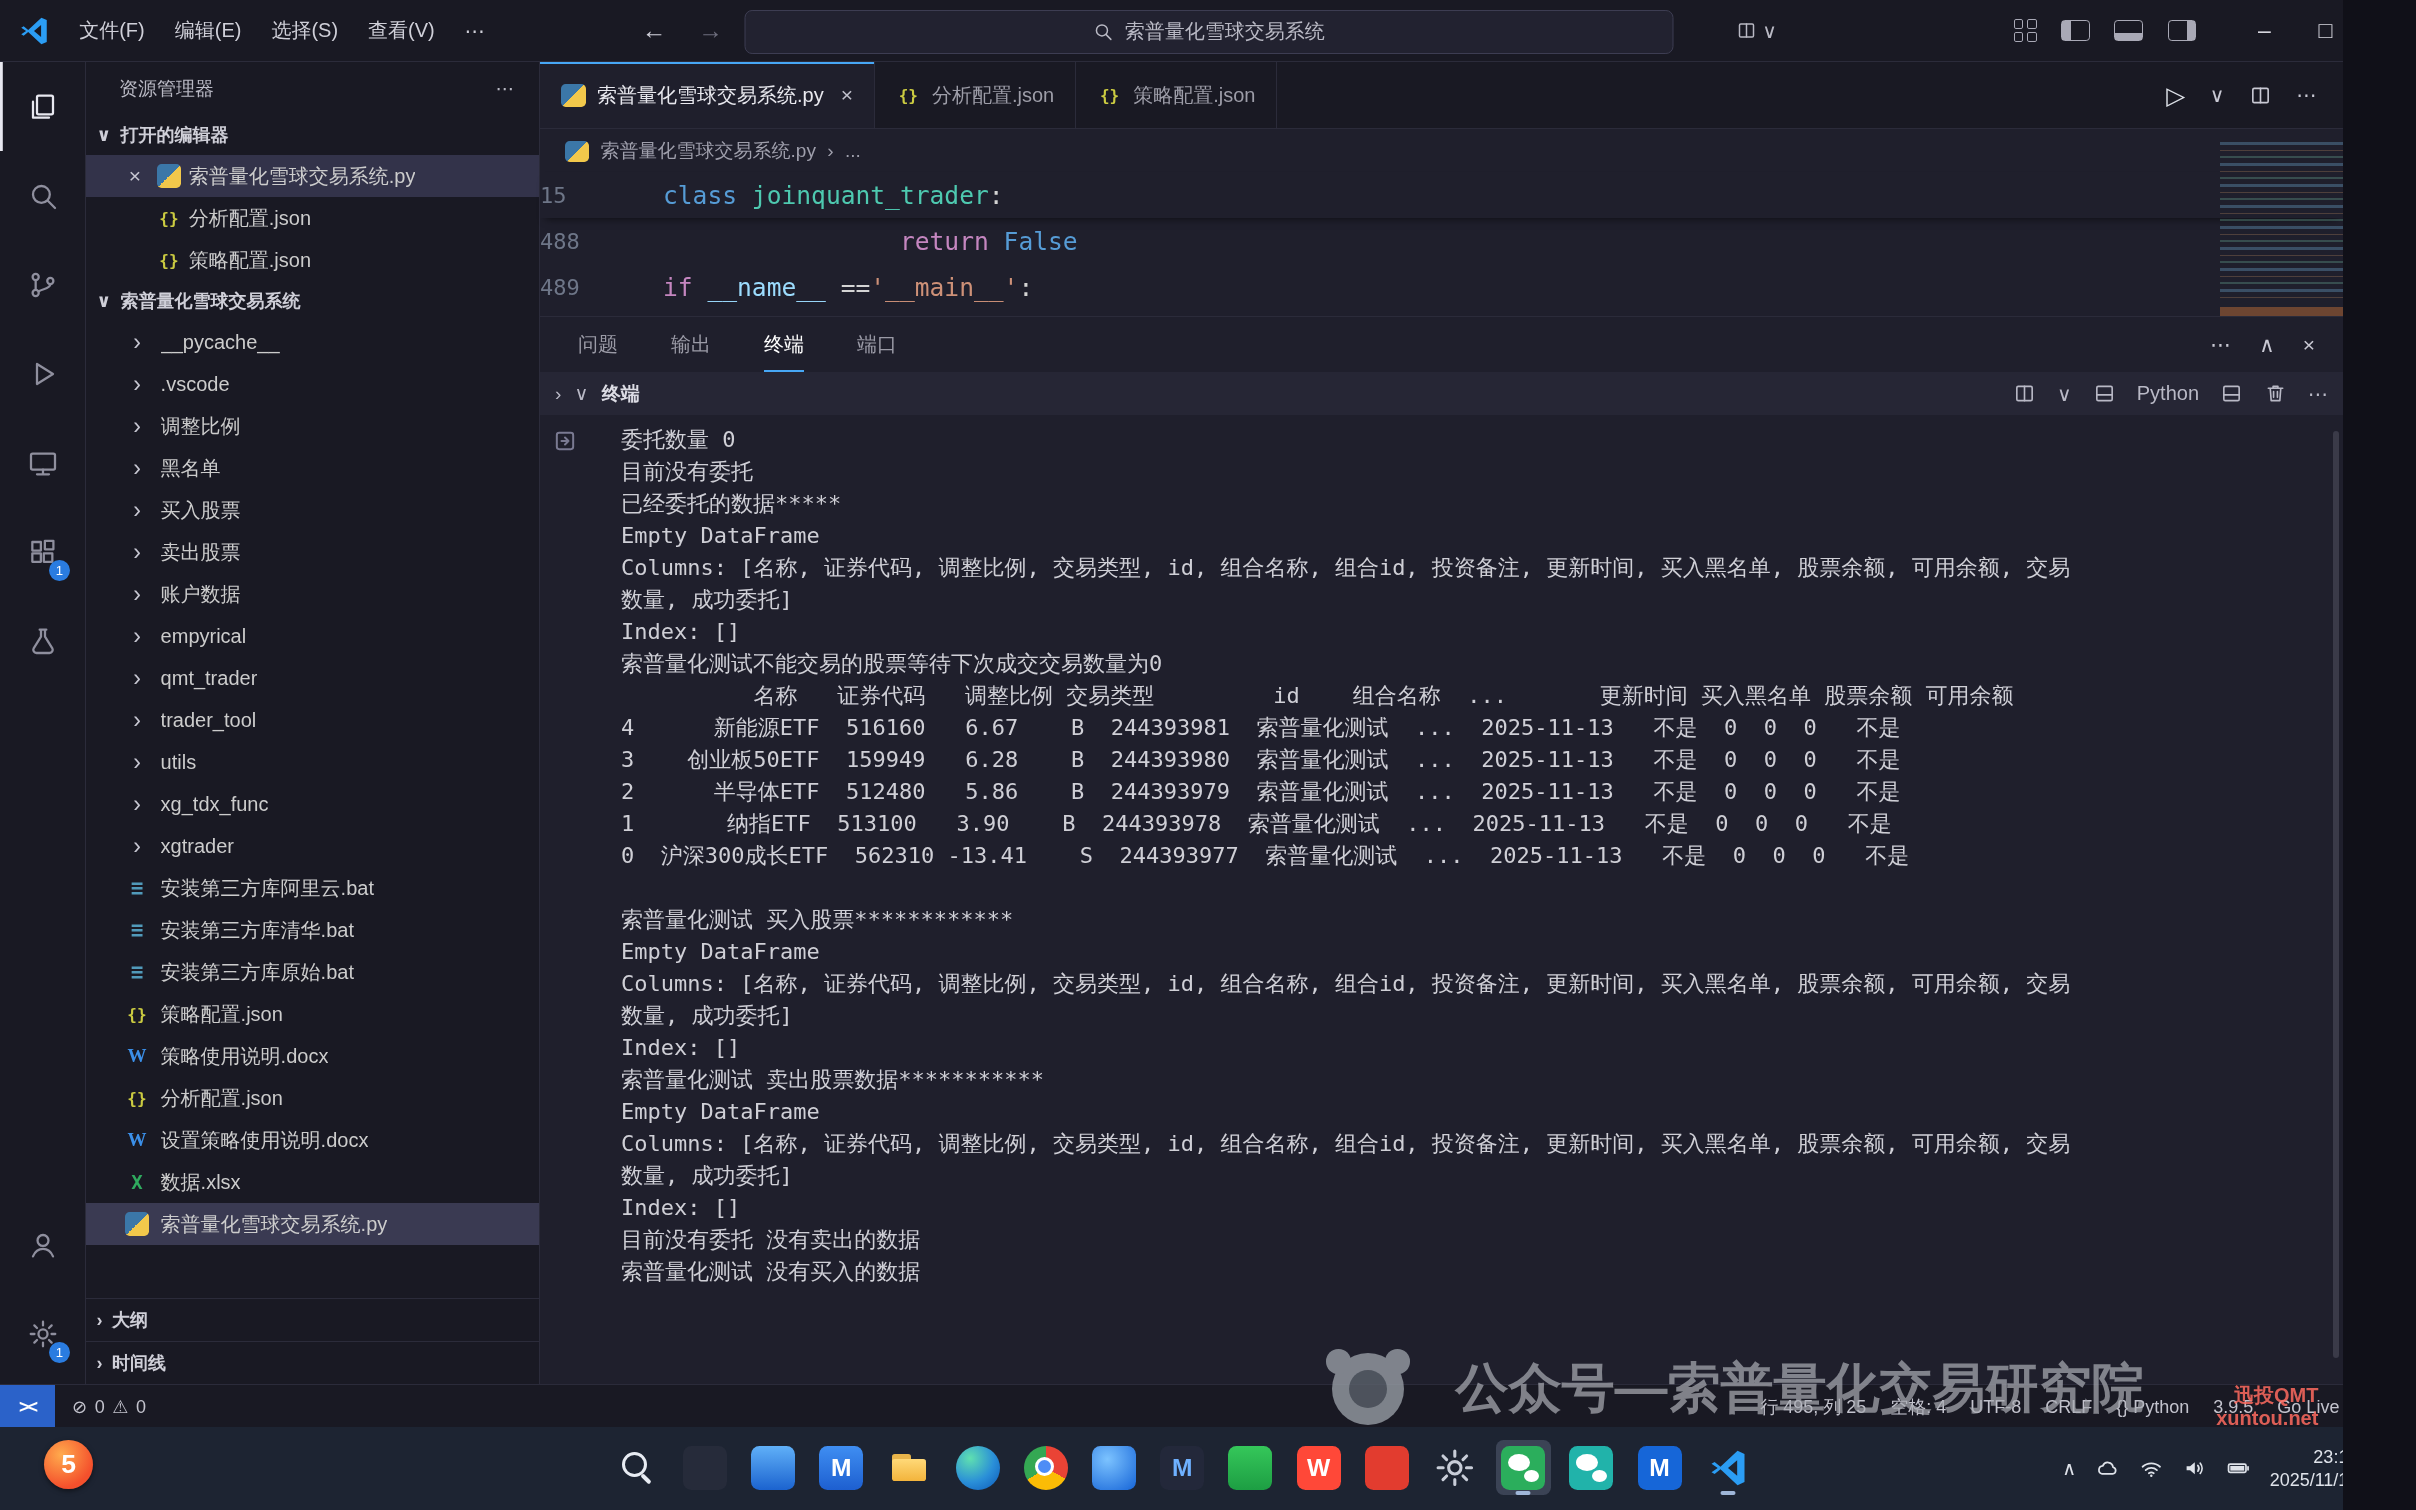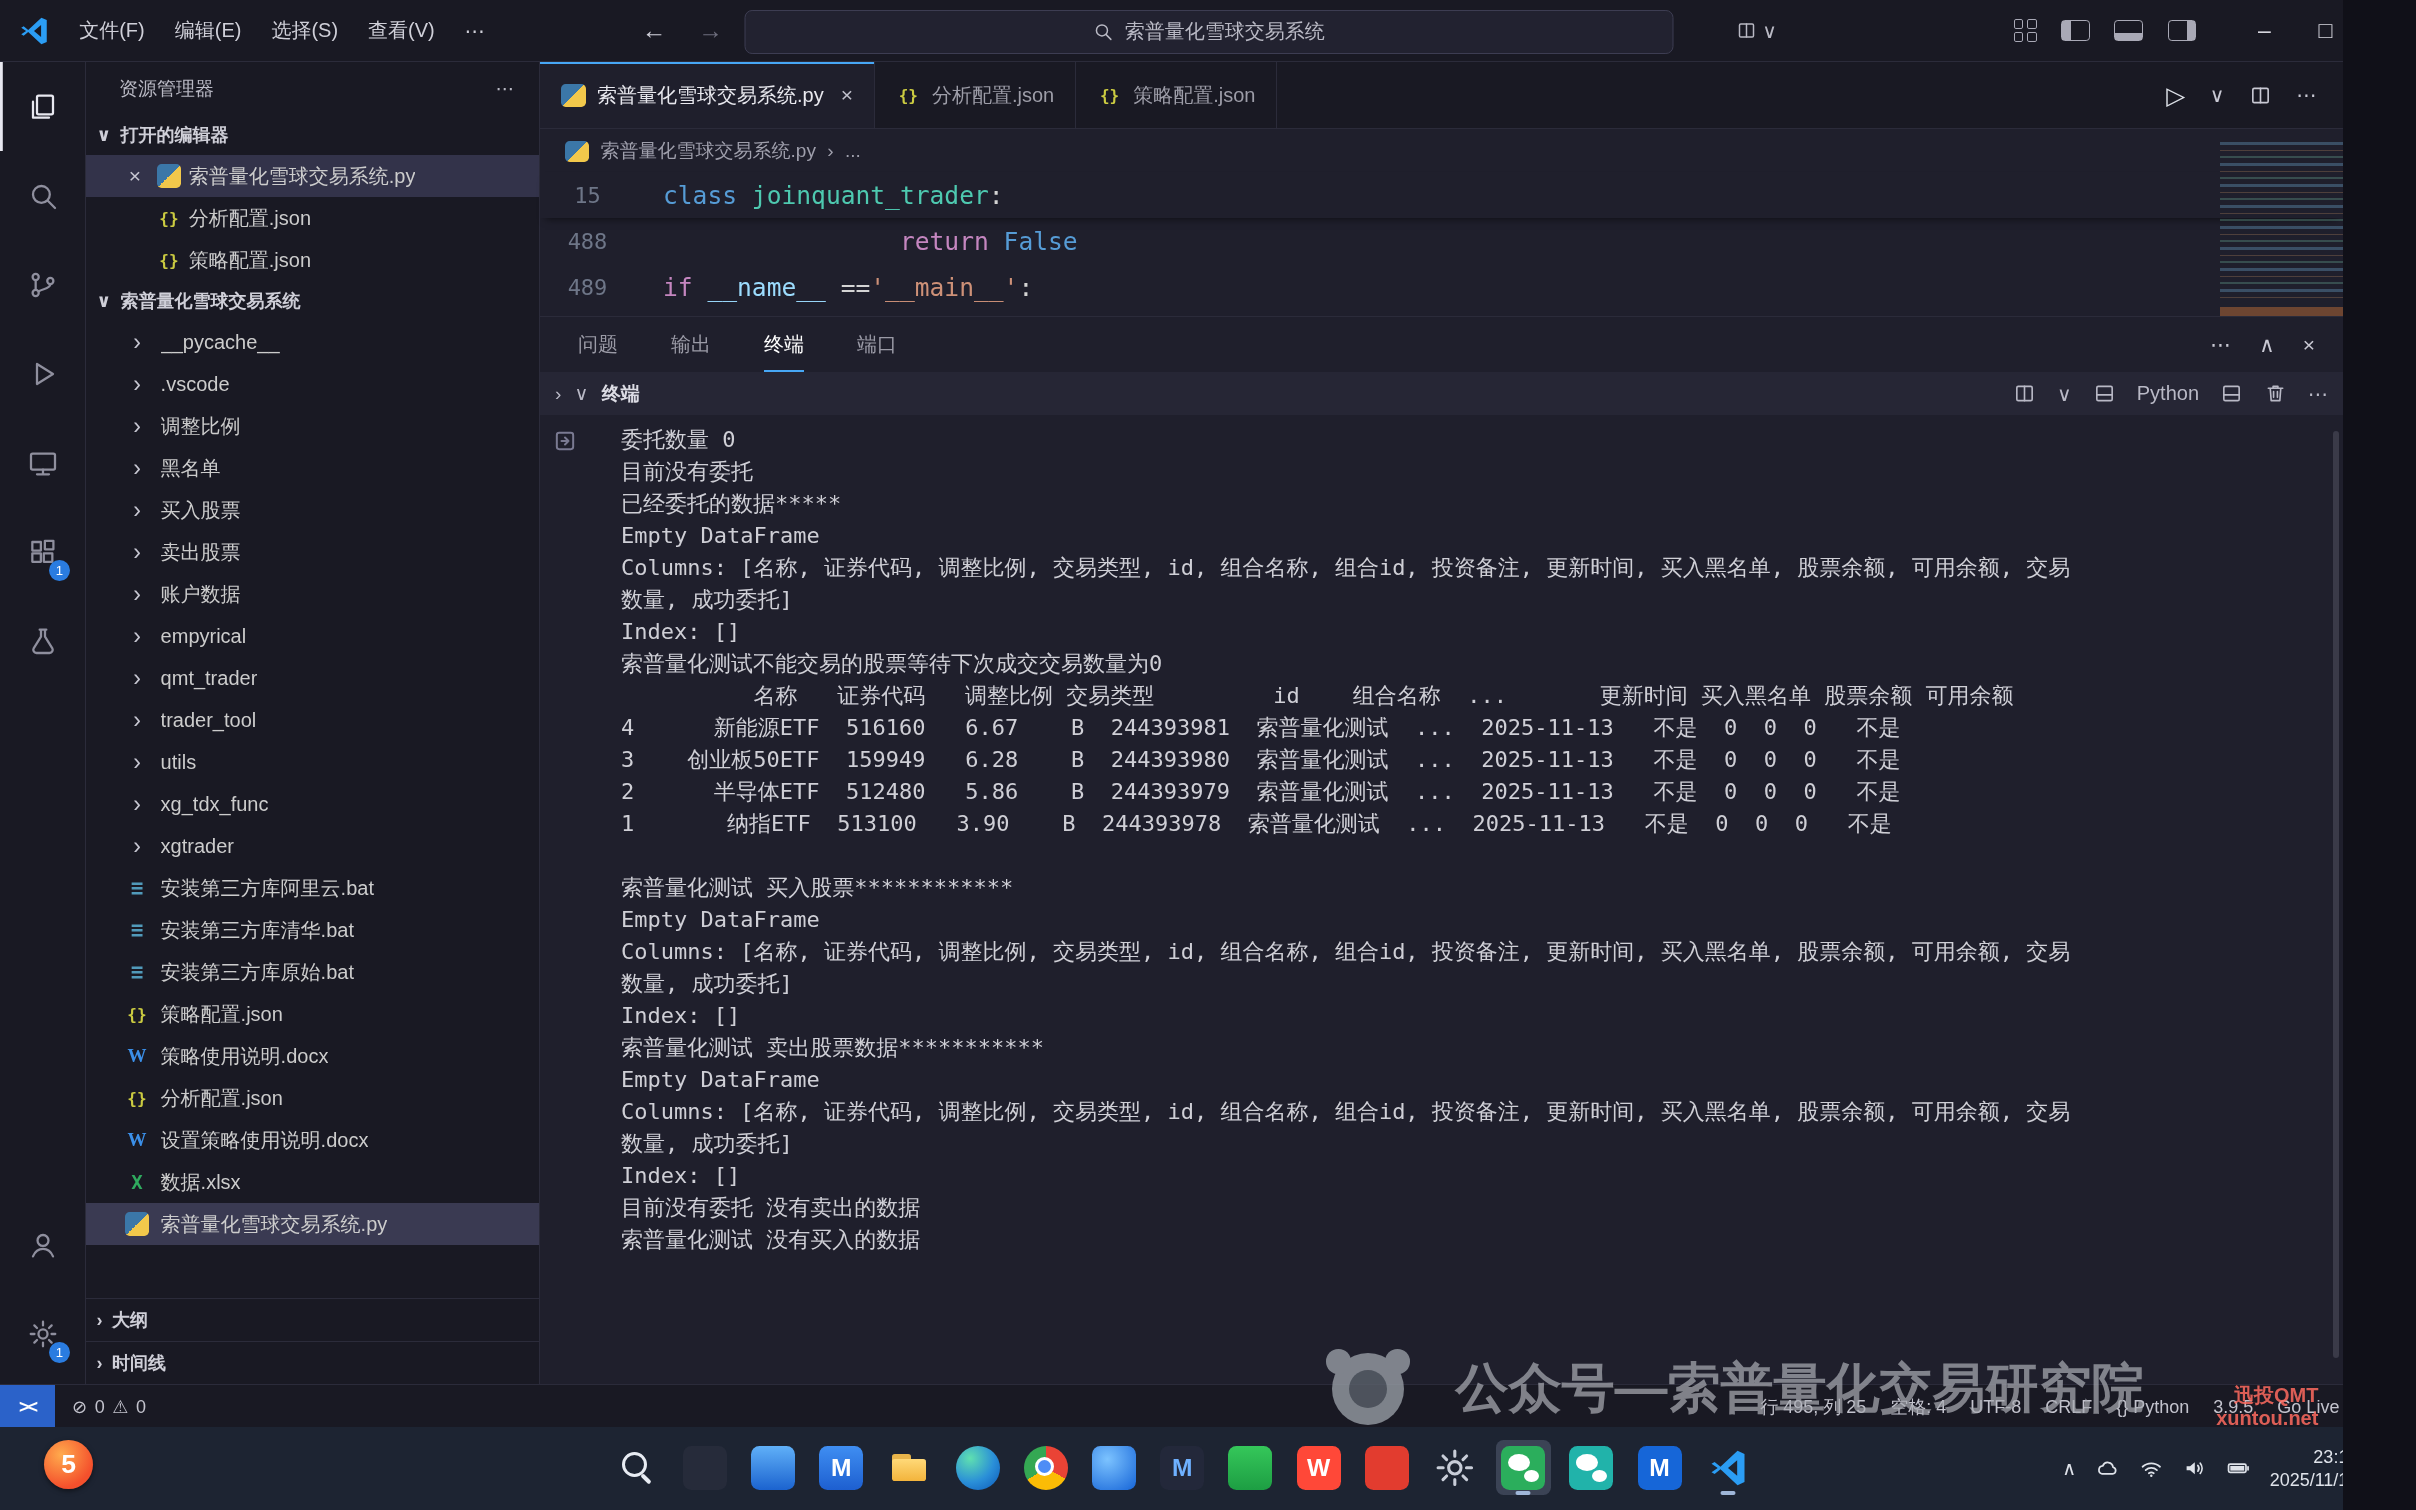--- a/index.html
+++ b/index.html
@@ -76,21 +76,21 @@
   .editor-actions{margin-left:auto;display:flex;align-items:center;gap:24.6px;padding-right:26.5px;color:#c9c9d4;}
   .run-glyph{font-size:24.6px;color:#dfe3ea;}
   .split-ico{width:23px;height:23px;}
   .breadcrumb{position:absolute;left:540px;top:129px;right:0;height:44px;display:flex;align-items:center;
     gap:11.4px;padding-left:24.6px;color:#9f9fac;font-size:19px;background:#1f1f2c;}
   .breadcrumb .fi{width:21px;height:21px;}
   .code{position:absolute;left:540px;top:172px;right:0;height:144px;background:#1f1f2c;
     font-family:"DejaVu Sans Mono",monospace;font-size:24.6px;}
   .code-row{display:flex;height:46px;align-items:center;}
   .code-row.sticky{box-shadow:0 5.7px 7.6px -4.7px rgba(0,0,0,.55);}
-  .ln{width:95px;flex:0 0 95px;text-align:center;padding-right:28px;color:#6e7688;font-size:22px;}
+  .ln{width:95px;flex:0 0 95px;text-align:left;padding-right:28px;color:#6e7688;font-size:22px;}
   .tokens{white-space:pre;}
   .tk-kw{color:#569cd6;} .tk-cls{color:#4ec9b0;} .tk-ctl{color:#c586c0;}
   .tk-vrb{color:#9cdcfe;} .tk-str{color:#ce9178;} .tk-pln{color:#d4d4d4;}
   .minimap{position:absolute;left:2220px;top:142px;width:162px;height:161px;opacity:.9;
     background:repeating-linear-gradient(180deg,rgba(110,170,210,.38) 0 2.8px,transparent 2.8px 7.6px,
       rgba(205,150,100,.30) 7.6px 9.5px,transparent 9.5px 14px,rgba(120,200,170,.30) 14px 16px,transparent 16px 21px);}
   .ruler-bar{position:absolute;left:2220px;top:307px;width:197px;height:11.4px;background:#6d4531;}
 
   
   .panel{position:absolute;left:540px;top:316px;right:0;height:1067px;background:#1f1f2c;border-top:0.9px solid #2b2b3a;}
@@ -568,20 +568,21 @@
         <div class="term-line">Empty DataFrame</div>
         <div class="term-line">Columns: [名称, 证券代码, 调整比例, 交易类型, id, 组合名称, 组合id, 投资备注, 更新时间, 买入黑名单, 股票余额, 可用余额, 交易</div>
         <div class="term-line">数量, 成功委托]</div>
         <div class="term-line">Index: []</div>
         <div class="term-line">索普量化测试不能交易的股票等待下次成交交易数量为0</div>
         <div class="term-line">          名称   证券代码   调整比例 交易类型         id    组合名称  ...       更新时间 买入黑名单 股票余额 可用余额</div>
         <div class="term-line">4      新能源ETF  516160   6.67    B  244393981  索普量化测试  ...  2025-11-13   不是  0  0  0   不是</div>
         <div class="term-line">3    创业板50ETF  159949   6.28    B  244393980  索普量化测试  ...  2025-11-13   不是  0  0  0   不是</div>
         <div class="term-line">2      半导体ETF  512480   5.86    B  244393979  索普量化测试  ...  2025-11-13   不是  0  0  0   不是</div>
         <div class="term-line">1       纳指ETF  513100   3.90    B  244393978  索普量化测试  ...  2025-11-13   不是  0  0  0   不是</div>
+        <div class="term-line">0  沪深300成长ETF  562310 -13.41    S  244393977  索普量化测试  ...  2025-11-13   不是  0  0  0   不是</div>
         <div class="term-line">&nbsp;</div>
         <div class="term-line">索普量化测试 买入股票************</div>
         <div class="term-line">Empty DataFrame</div>
         <div class="term-line">Columns: [名称, 证券代码, 调整比例, 交易类型, id, 组合名称, 组合id, 投资备注, 更新时间, 买入黑名单, 股票余额, 可用余额, 交易</div>
         <div class="term-line">数量, 成功委托]</div>
         <div class="term-line">Index: []</div>
         <div class="term-line">索普量化测试 卖出股票数据***********</div>
         <div class="term-line">Empty DataFrame</div>
         <div class="term-line">Columns: [名称, 证券代码, 调整比例, 交易类型, id, 组合名称, 组合id, 投资备注, 更新时间, 买入黑名单, 股票余额, 可用余额, 交易</div>
         <div class="term-line">数量, 成功委托]</div>

